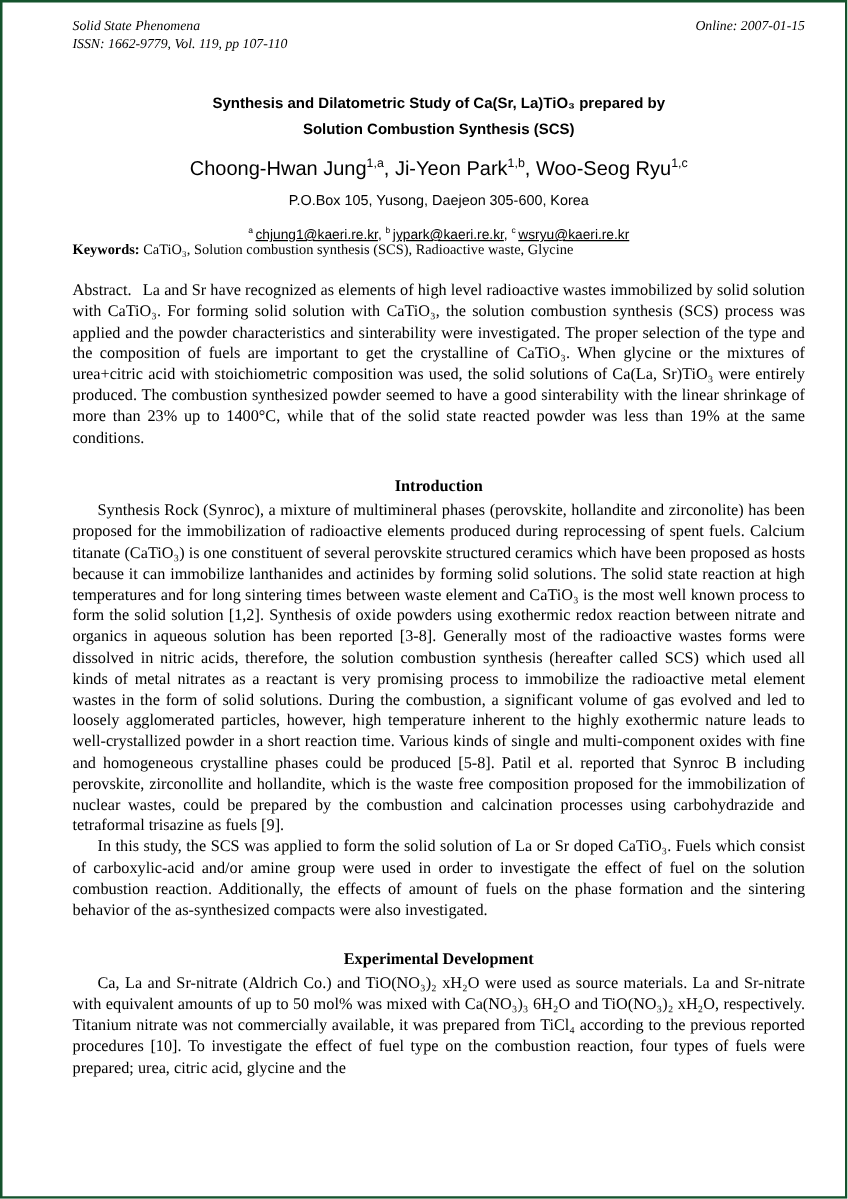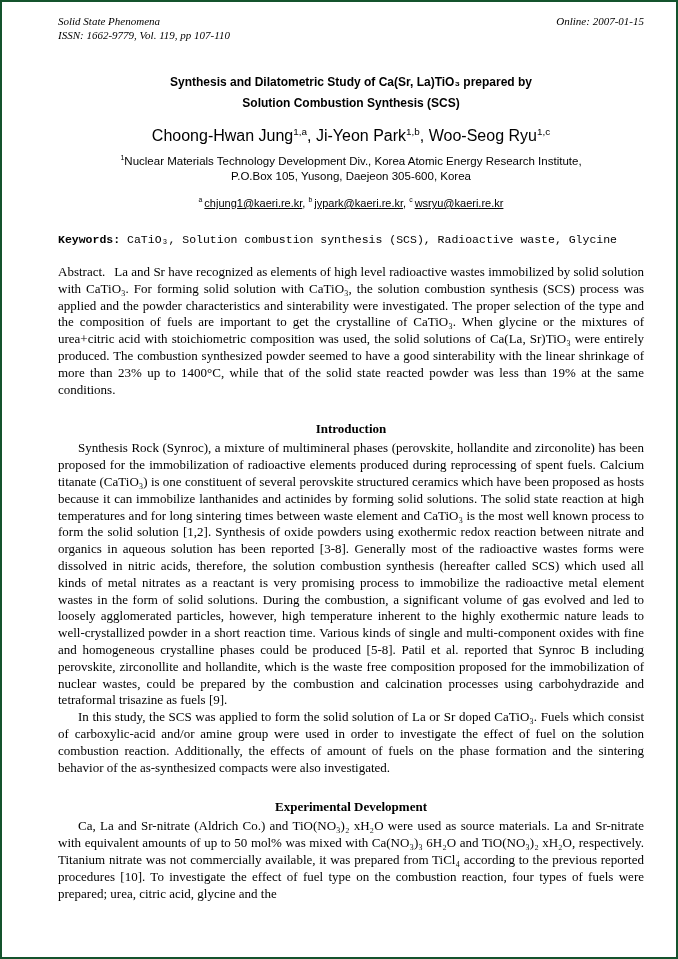--- a/index.html
+++ b/index.html
@@ -37,22 +37,22 @@
                  font-family: "Liberation Sans", "DejaVu Sans", sans-serif;
                  font-size: 11.5px; line-height: 15px; }
 
   .emails { margin-top: 13px; text-align: center;
             font-family: "Liberation Sans", "DejaVu Sans", sans-serif;
             font-size: 11px; }
   .email-link { color: #000; text-decoration: underline; cursor: pointer; }
   .emails .sup { margin-right: 2px; }
 
   
-  .keywords { margin-top: 24px;
-              font-family: Liberation Mono, monospace;
+  .keywords { 
+              font-family: Liberation Serif, serif;
               font-size: 11.5px; }
   .kw-label { font-weight: bold; }
 
   
   .body-text { margin: 0; font-size: 13px; line-height: 16.8px;
                text-align: justify;
                font-family: "Liberation Serif", "DejaVu Serif", serif; }
   .abstract { margin-top: 18px; }
   .b-label { font-weight: normal; margin-right: 9px; }
   .indent { text-indent: 20px; }
@@ -76,21 +76,20 @@
   <h1 class="title">
     <span class="tline">Synthesis and Dilatometric Study of Ca(Sr, La)TiO₃ prepared by</span>
     <span class="tline">Solution Combustion Synthesis (SCS)</span>
   </h1>
 
   <div class="authors">
     <span><span>Choong-Hwan Jung</span><span class="sup">1,a</span><span>, </span></span><span><span>Ji-Yeon Park</span><span class="sup">1,b</span><span>, </span></span><span><span>Woo-Seog Ryu</span><span class="sup">1,c</span></span>
   </div>
 
   <div class="affiliation">
-    <div><span class="sup">1</span><span>Nuclear Materials Technology Development Div., Korea Atomic Energy Research Institute,</span></div>
     <div>P.O.Box 105, Yusong, Daejeon 305-600, Korea</div>
   </div>
 
   <div class="emails">
     <span><span class="sup">a</span><a class="email-link">chjung1@kaeri.re.kr</a><span>, </span></span><span><span class="sup">b</span><a class="email-link">jypark@kaeri.re.kr</a><span>, </span></span><span><span class="sup">c</span><a class="email-link">wsryu@kaeri.re.kr</a></span>
   </div>
 
   <div class="keywords">
     <span class="kw-label">Keywords:</span>
     <span>CaTiO₃, Solution combustion synthesis (SCS), Radioactive waste, Glycine</span>

